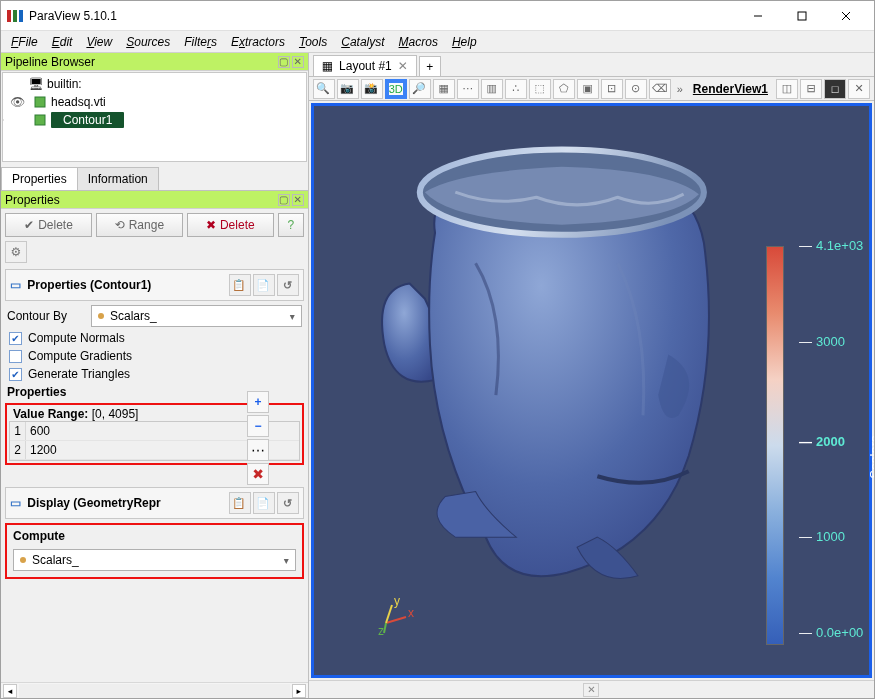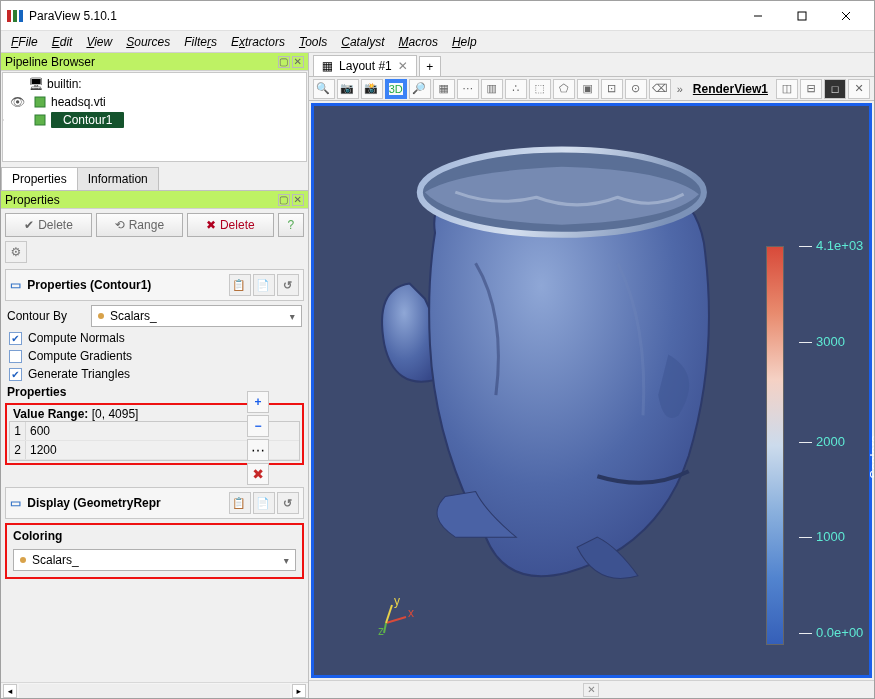--- a/index.html
+++ b/index.html
@@ -258,21 +258,21 @@
         <span>Display (GeometryRepr</span>
         <span class="tools">
           <span class="tool-sm">📋</span>
           <span class="tool-sm">📄</span>
           <span class="tool-sm">↺</span>
         </span>
       </div>
 
 
       <div class="redbox">
-        <div class="color-hdr">Coloring</div>
+        <div class="color-hdr">Compute</div>
         <div class="combo" style="margin:4px;">
             <span class="dot"></span>
             <span>Scalars_</span>
           </div>
       </div>
 
     </div>
     <div class="hscroll">
       <div class="arrow">◂</div>
       <div class="track"></div>
@@ -358,21 +358,21 @@
           <text x="20" y="10" fill="#e8d24a" font-size="8">y</text>
         <line x1="12" y1="28" x2="10" y2="38" stroke="#5fb24a" stroke-width="2"></line>
           <text x="4" y="40" fill="#5fb24a" font-size="8">z</text>
       </svg>
 
       <div class="colorbar">
         <div class="bar"></div>
         <div class="ticks">
           <div class="tick" style="top:-2%;">4.1e+03</div>
           <div class="tick" style="top:22%;">3000</div>
-          <div class="tick" style="top:47%;">2000</div>
+          <div class="tick" style="top:47%;font-weight:bold;">2000</div>
           <div class="tick" style="top:71%;">1000</div>
           <div class="tick" style="top:95%;">0.0e+00</div>
         </div>
         <div class="axislabel">Scalars_</div>
       </div>
     </div>
 
     <div class="bottom-bar">
       <div class="x">✕</div>
     </div>

